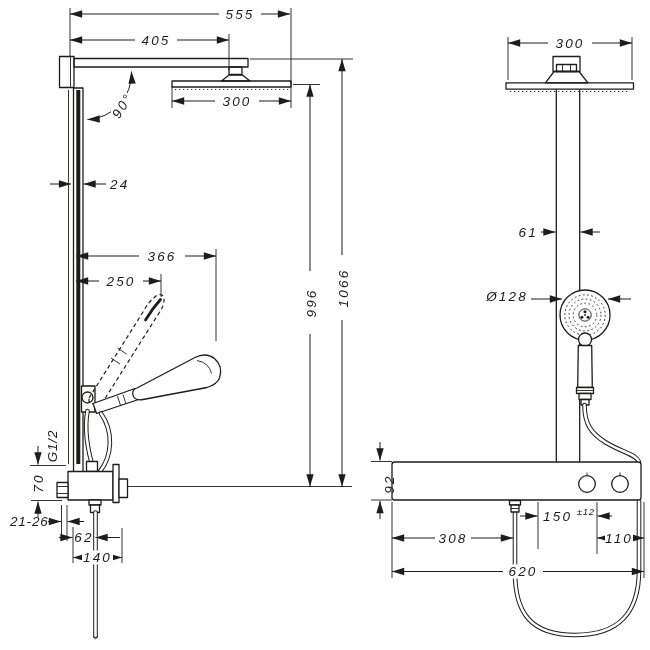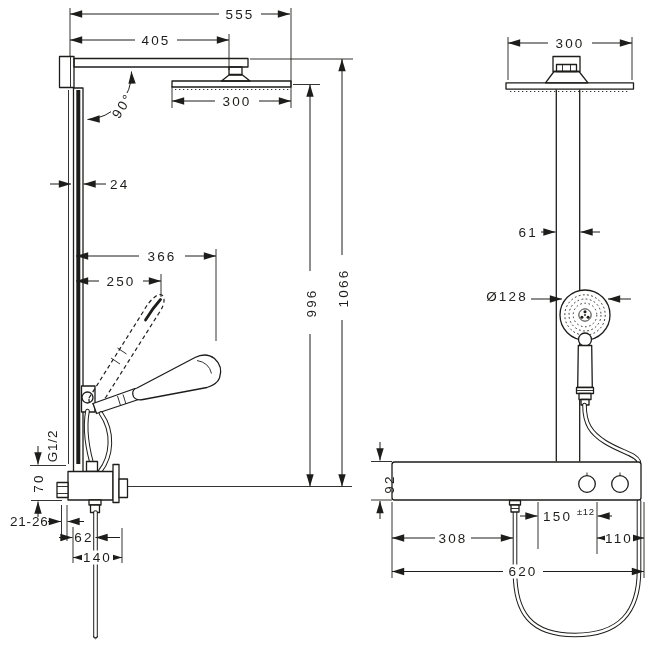--- a/index.html
+++ b/index.html
@@ -1,16 +1,16 @@
 <!DOCTYPE html>
 <html><head>
 <meta charset="utf-8">
 <style>
   html,body{margin:0;padding:0;background:#fff;}
-  .stage{position:relative;width:650px;height:650px;background:#fff;overflow:hidden;}
+  .stage{position:relative;width:650px;height:650px;background:#fff;overflow:hidden;font-style:italic;}
   svg{display:block;}
   .ol{fill:none;stroke:#1d1d1b;stroke-width:1.3;stroke-linejoin:round;}
   .olw{fill:#fff;stroke:#1d1d1b;stroke-width:1.3;stroke-linejoin:round;}
   .thin{fill:none;stroke:#1d1d1b;stroke-width:0.9;}
   .dim{fill:none;stroke:#1d1d1b;stroke-width:1;}
   .ext{fill:none;stroke:#1d1d1b;stroke-width:0.9;}
   .hoseB{fill:none;stroke:#1d1d1b;stroke-width:4.6;stroke-linecap:round;}
   .hoseW{fill:none;stroke:#fff;stroke-width:2.6;stroke-linecap:round;}
   .dsh{fill:none;stroke:#1d1d1b;stroke-width:1.2;stroke-dasharray:4 3;stroke-linejoin:round;}
   .rim{fill:none;stroke:#1d1d1b;stroke-width:2.8;stroke-linecap:round;}

